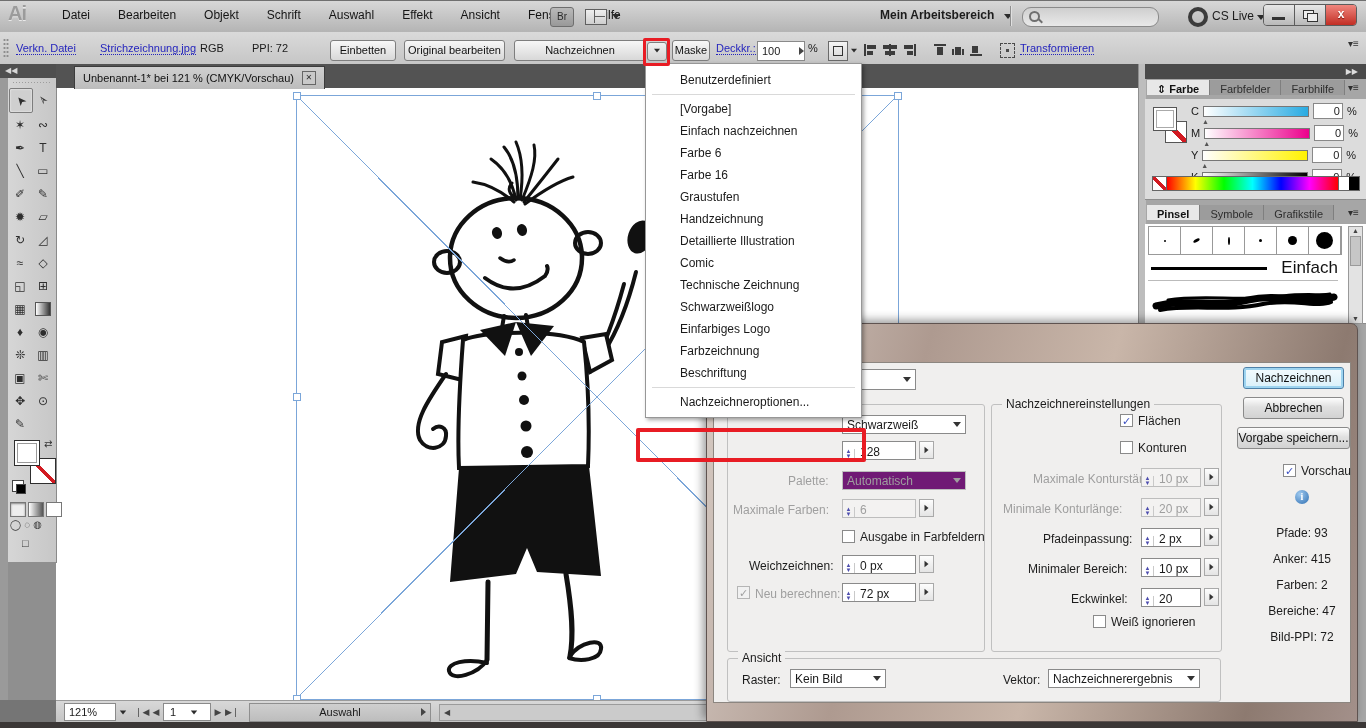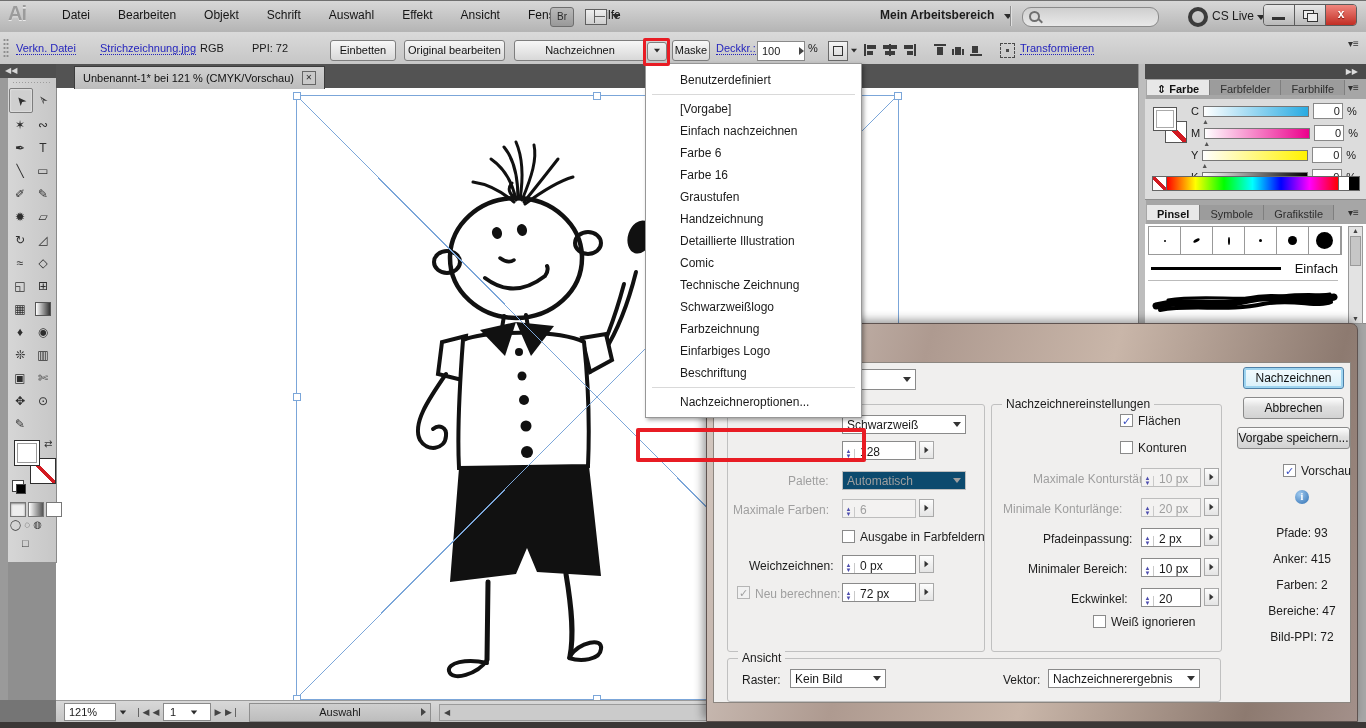--- a/index.html
+++ b/index.html
@@ -101,38 +101,38 @@
   .specw{width:10px;background:#fff;border-left:1px solid #666;}
   .specb{width:10px;background:#000;}
   .brushpanel{left:1145px;top:224px;width:221px;height:99px;background:#fff;border-bottom:1px solid #8c8c8c;}
   #brushcells{position:absolute;left:3px;top:2px;display:flex;border:1px solid #999;}
   .bcell{width:31px;height:27px;border-right:1px solid #999;background:#fff;display:flex;align-items:center;justify-content:center;}
   .bdot{background:#000;border-radius:50%;}
   .bscroll{position:absolute;right:3px;top:2px;width:13px;height:96px;background:#e3e3e3;border:1px solid #999;font-size:7px;text-align:center;color:#444;}
   .bthumb{margin:2px 1px;height:28px;background:#c6c6c6;border:1px solid #9a9a9a;}
   .simplerow{position:absolute;left:3px;top:32px;width:190px;height:24px;border-bottom:1px solid #bbb;display:flex;align-items:center;}
   .simpleline{width:148px;height:3px;background:#000;margin-left:3px;}
-  .simplelbl{margin-left:14px;font-size:13px;color:#111;}
+  .simplelbl{margin-left:14px;font-size:17px;color:#111;}
   
   .tracemenu{left:645px;top:63px;width:215px;background:#fff;border:1px solid #979797;box-shadow:2px 2px 4px rgba(0,0,0,.35);z-index:40;padding:5px 0 4px 0;}
   .mitem{height:22px;line-height:22px;padding-left:34px;font-size:12px;color:#1a1a1a;}
   .msep{height:1px;background:#d9d9d9;margin:3px 6px;}
   
   .redbox{border:3px solid #e81c24;z-index:60;border-radius:2px;}
   
   .dlg{left:706px;top:323px;width:652px;height:399px;z-index:30;border-radius:7px 7px 0 0;background:linear-gradient(105deg,#d8cdc6,#ae9a90 30%,#c9b6a9 55%,#8d7a70 85%,#a3908a);border:1px solid #5f5350;box-shadow:-3px -3px 10px rgba(0,0,0,.4);box-sizing:border-box;}
   .dlgbody{position:absolute;left:6px;top:38px;right:6px;bottom:18px;background:#f0efee;border:1px solid #8c8680;}
   .dlg-inner{position:absolute;left:0;top:0;width:1366px;height:728px;pointer-events:none;}
   .dlabel{position:absolute;font-size:12px;color:#1c1c1c;white-space:nowrap;}
   .dlabel.dis{color:#9f9f9f;}
   .fset{position:absolute;border:1px solid #c0c0c0;border-radius:3px;}
   .fset .leg{position:absolute;top:-8px;left:10px;background:#f0efee;padding:0 4px;font-size:12px;color:#1c1c1c;}
   .dd{position:absolute;background:#fff;border:1px solid #8a8a8a;display:flex;align-items:center;font-size:12px;padding:0 4px;box-sizing:border-box;}
   .dd .caret{margin-left:auto;border-top-color:#333;}
-  .dd.dis{background:#0c4a6e;color:#9f9f9f;border-color:#bdbdbd;}
+  .dd.dis{background:#701a75;color:#9f9f9f;border-color:#bdbdbd;}
   .dd.dis .caret{border-top-color:#9f9f9f;}
   .spin{position:absolute;background:#fff;border:1px solid #8a8a8a;display:flex;align-items:flex-end;font-size:12px;box-sizing:border-box;}
   .spin .ud{width:11px;border-right:1px solid #c9c9c9;display:flex;flex-direction:column;align-items:center;justify-content:center;font-size:6px;color:#4d4dae;line-height:5px;}
   .spin .v{padding:1px 0 0 5px;}
   .spin.dis{background:#f3f2f1;border-color:#bdbdbd;}
   .spin.dis .v{color:#9f9f9f;}
   .fly{position:absolute;width:15px;height:18px;background:linear-gradient(#fdfdfd,#e4e4e4);border:1px solid #a9a9a9;display:flex;align-items:center;justify-content:center;box-sizing:border-box;}
   .fly .flyarr{border-left-color:#333;transform:scale(.8);}
   .cbx{position:absolute;width:13px;height:13px;background:#fff;border:1px solid #8a8a8a;font-size:11px;line-height:12px;text-align:center;color:#3b4fc0;box-sizing:border-box;}
   .cbx.dis{background:#f1f1f1;color:#9f9f9f;border-color:#b5b5b5;}
@@ -677,22 +677,22 @@
       <div class="mitem">[Vorgabe]</div>
       <div class="mitem">Einfach nachzeichnen</div>
       <div class="mitem">Farbe 6</div>
       <div class="mitem">Farbe 16</div>
       <div class="mitem">Graustufen</div>
       <div class="mitem">Handzeichnung</div>
       <div class="mitem">Detaillierte Illustration</div>
       <div class="mitem">Comic</div>
       <div class="mitem">Technische Zeichnung</div>
       <div class="mitem">Schwarzweißlogo</div>
+      <div class="mitem">Einfarbiges Logo</div>
       <div class="mitem">Farbzeichnung</div>
-      <div class="mitem">Einfarbiges Logo</div>
       <div class="mitem">Beschriftung</div>
       <div class="msep"></div>
       <div class="mitem">Nachzeichneroptionen...</div>
     </div>
 
   <div class="abs redbox" style="left:643px;top:38px;width:21px;height:22px"></div>
   <div class="abs redbox" style="left:636px;top:428px;width:222px;height:26px;border-width:4px"></div>
 
   <div class="abs bottomstrip"></div>
 </div>

